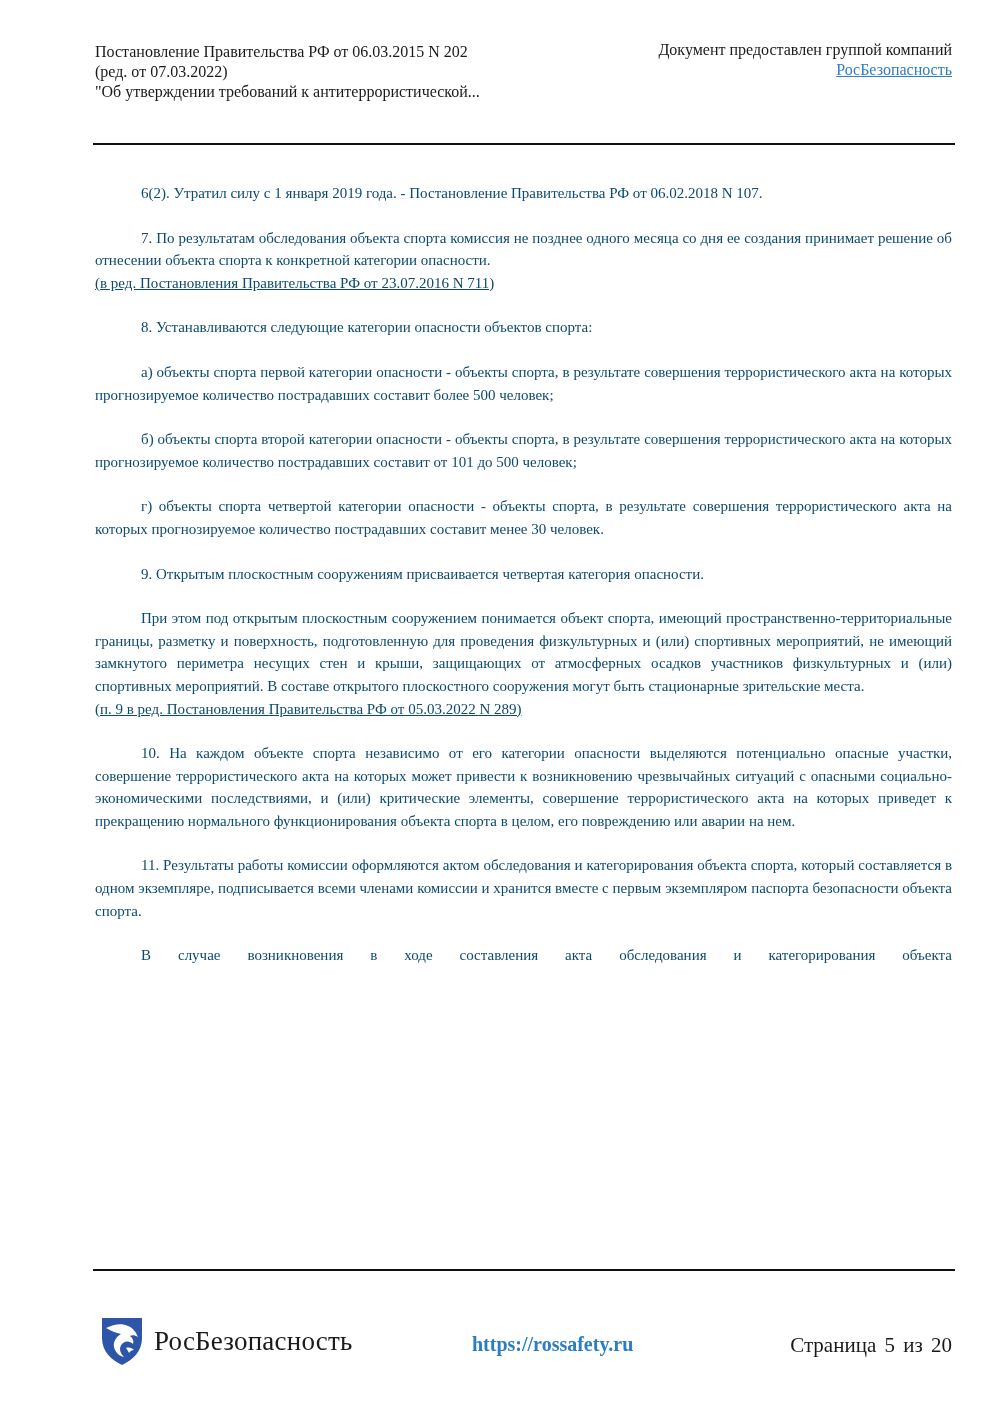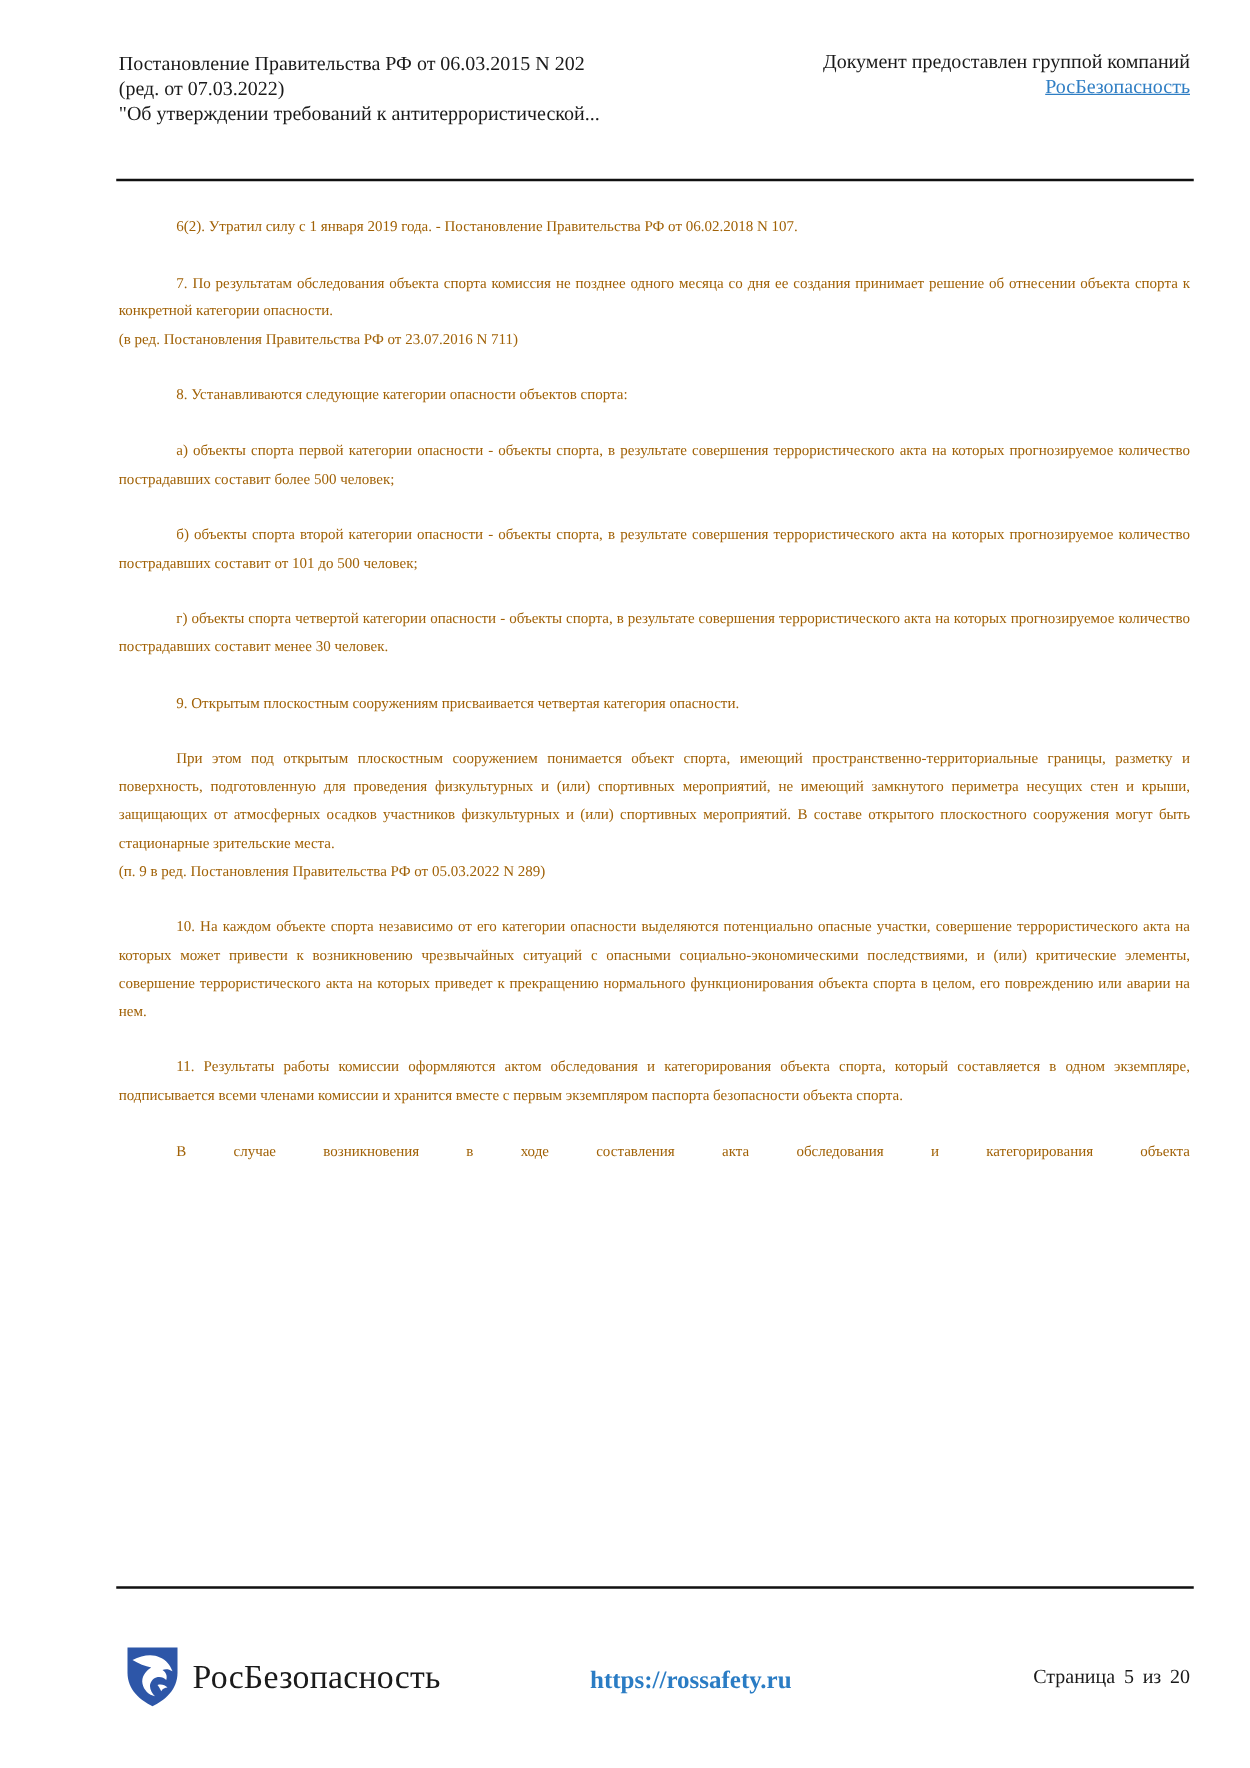--- a/index.html
+++ b/index.html
@@ -42,35 +42,36 @@
       left: 93px;
       width: 862px;
       height: 2px;
       background: #111111;
     }
     .rule.top { top: 143px; }
     .rule.bottom { top: 1269px; }
     .content {
       position: absolute;
       left: 95px;
-      top: 170px;
+      top: 182px;
       width: 857px;
-      font-size: 12px;
+      font-size: 15px;
       line-height: 22.6px;
       text-align: justify;
-      color: #a16207;
+      color: #0c4a6e;
     }
     .content p {
       margin: 0 0 22px 0;
       text-indent: 46px;
     }
     .content p .note {
       display: block;
       text-indent: 0;
       text-align: left;
+      text-decoration: underline;
     }
     .content p.last-lines {
       text-align-last: justify;
     }
     .footer-logo {
       position: absolute;
       left: 100px;
       top: 1316px;
       display: flex;
       align-items: center;
@@ -88,21 +89,21 @@
       top: 1333px;
       font-size: 20px;
       font-weight: bold;
       color: #2a7cc4;
       text-decoration: none;
     }
     .footer-page {
       position: absolute;
       right: 48px;
       top: 1333px;
-      font-size: 16px;
+      font-size: 21px;
       color: #1a1a1a;
       word-spacing: 3px;
     }
   </style>
 </head>
 <body>
 
 <div class="header-left">
   <div>Постановление Правительства РФ от 06.03.2015 N 202</div>
   <div>(ред. от 07.03.2022)</div>

